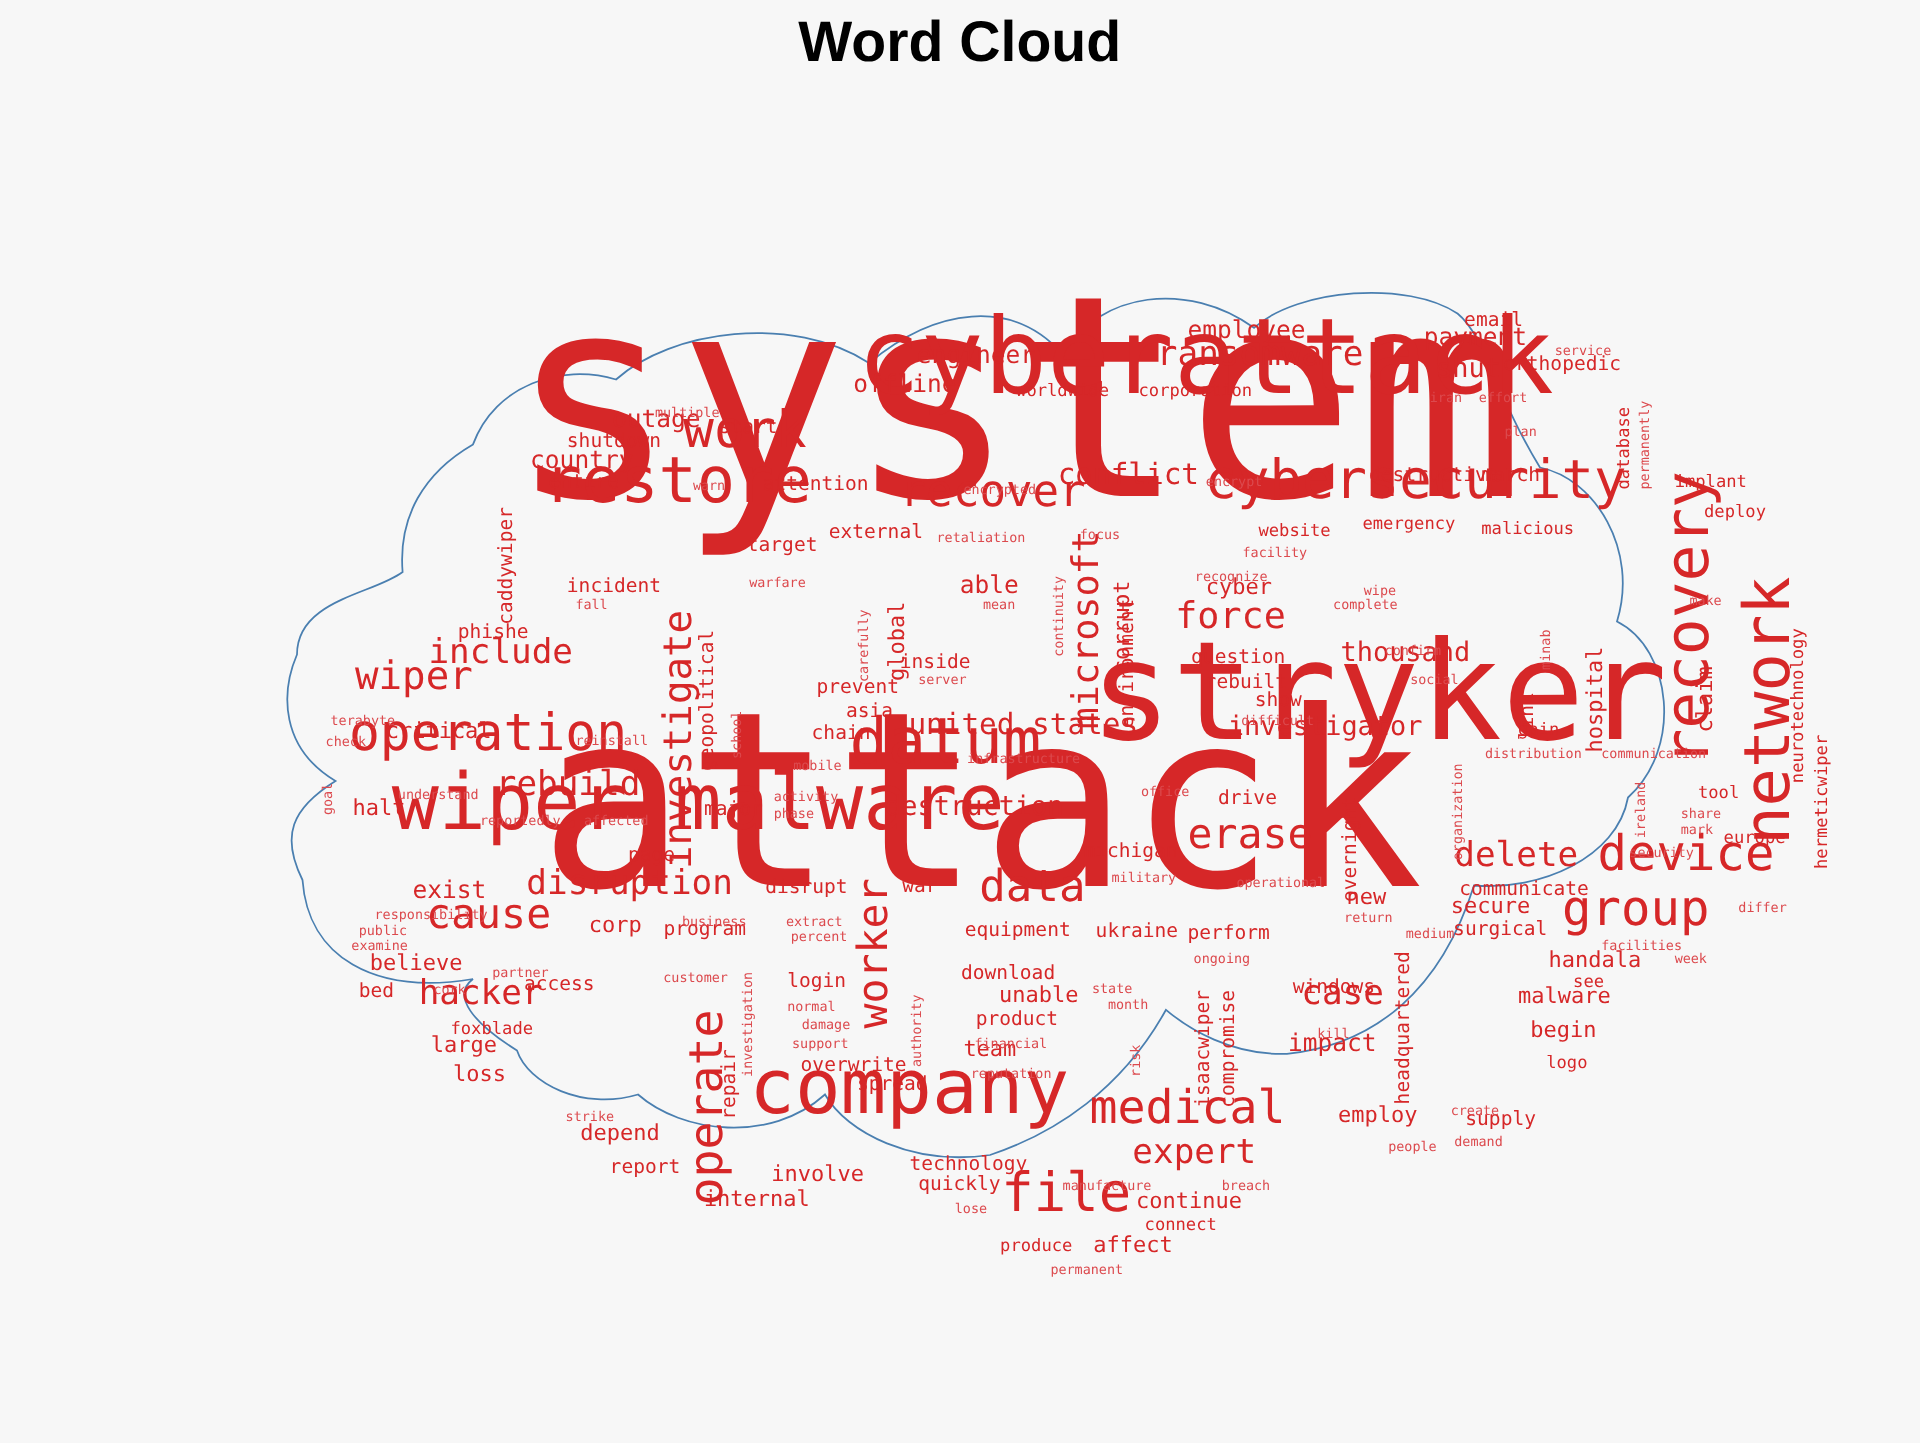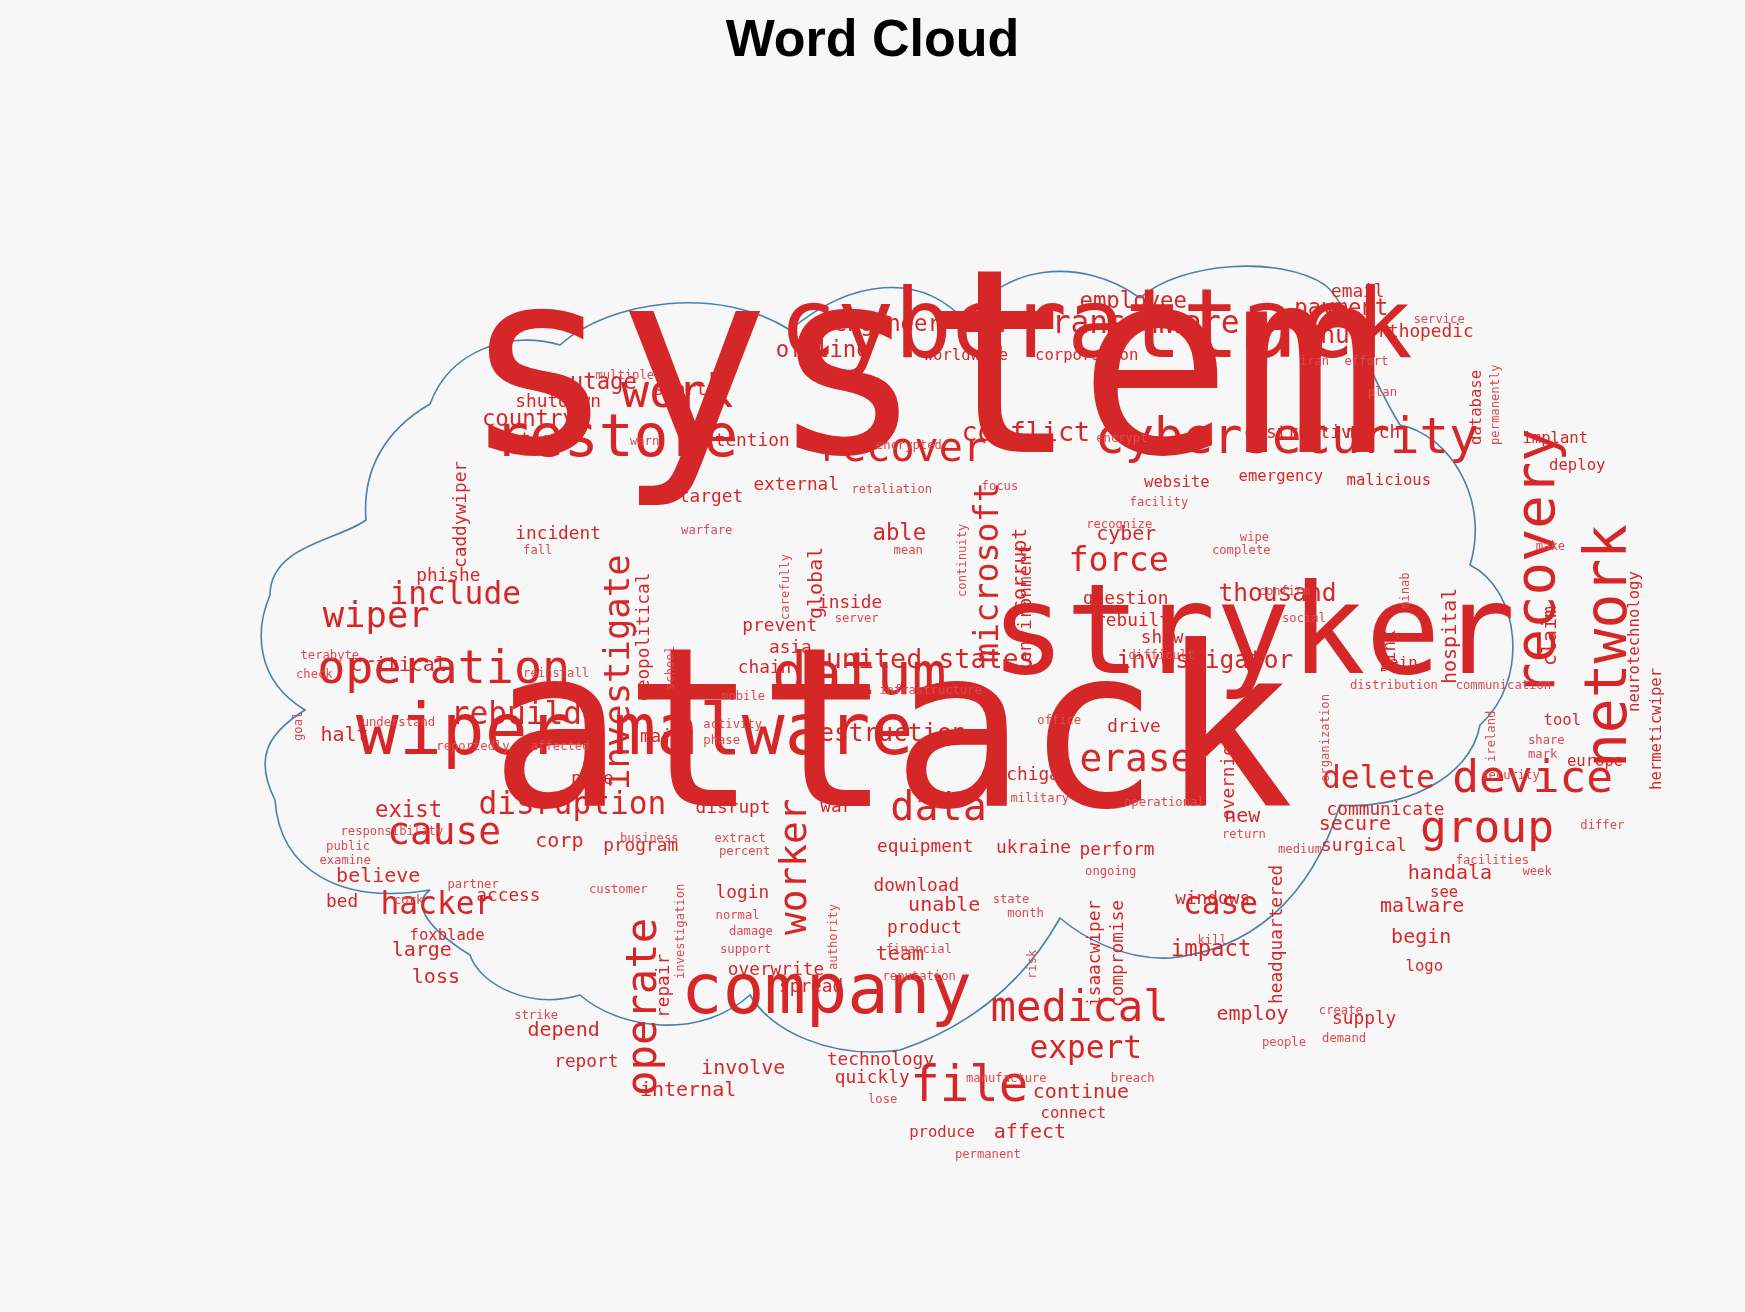--- a/index.html
+++ b/index.html
@@ -210,21 +210,21 @@
     <span class="w light" style="font-size: 12.2px; left: 340.5px; top: 824.9px;">responsibility</span>
     <span class="w light" style="font-size: 12.2px; left: 326.1px; top: 840.4px;">public</span>
     <span class="w light" style="font-size: 12.2px; left: 319.4px; top: 853.8px;">examine</span>
     <span class="w light" style="font-size: 12.2px; left: 447.4px; top: 878.3px;">partner</span>
     <span class="w light" style="font-size: 12.2px; left: 394px; top: 893.9px;">cork</span>
     <span class="w" style="font-size: 15.6px; left: 409.5px; top: 927.9px;">foxblade</span>
     <span class="w light" style="font-size: 12.2px; left: 514.2px; top: 1008.5px;">strike</span>
     <span class="w light" style="font-size: 12.2px; left: 619.9px; top: 831.5px;">business</span>
     <span class="w light" style="font-size: 12.2px; left: 714.5px; top: 831.5px;">extract</span>
     <span class="w light" style="font-size: 12.2px; left: 718.9px; top: 844.9px;">percent</span>
-    <span class="w light" style="font-size: 12.2px; left: 589px; top: 882.7px; text-align: center;">customer</span>
+    <span class="w light" style="font-size: 12.2px; left: 603px; top: 882.7px; text-align: center;">customer</span>
     <span class="w light" style="font-size: 12.2px; left: 715.6px; top: 909.4px;">normal</span>
     <span class="w light" style="font-size: 12.2px; left: 728.9px; top: 925px;">damage</span>
     <span class="w light" style="font-size: 12.2px; left: 720px; top: 942.8px;">support</span>
     <span class="w light" style="font-size: 12.2px; left: 721.1px; top: 690.2px;">mobile</span>
     <span class="w light" style="font-size: 12.2px; left: 703.3px; top: 718px;">activity</span>
     <span class="w light" style="font-size: 12.2px; left: 703.3px; top: 733.6px;">phase</span>
     <span class="w light" style="font-size: 12.2px; left: 879.2px; top: 683.5px;">infrastructure</span>
     <span class="w light" style="font-size: 12.2px; left: 1037.2px; top: 713.6px;">office</span>
     <span class="w light" style="font-size: 12.2px; left: 1010.5px; top: 791.5px;">military</span>
     <span class="w light" style="font-size: 12.2px; left: 1124px; top: 795.9px;">operational</span>

